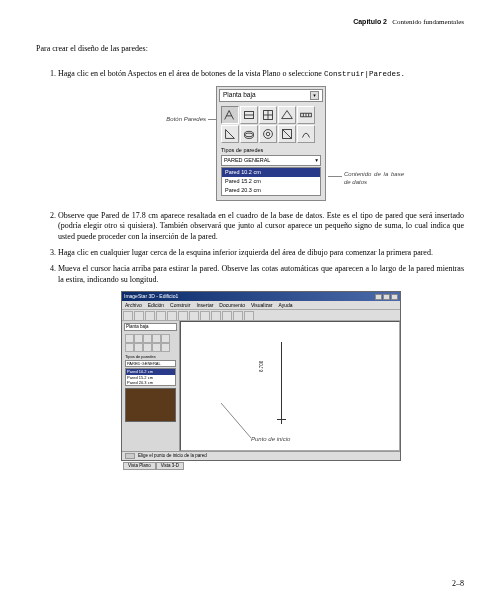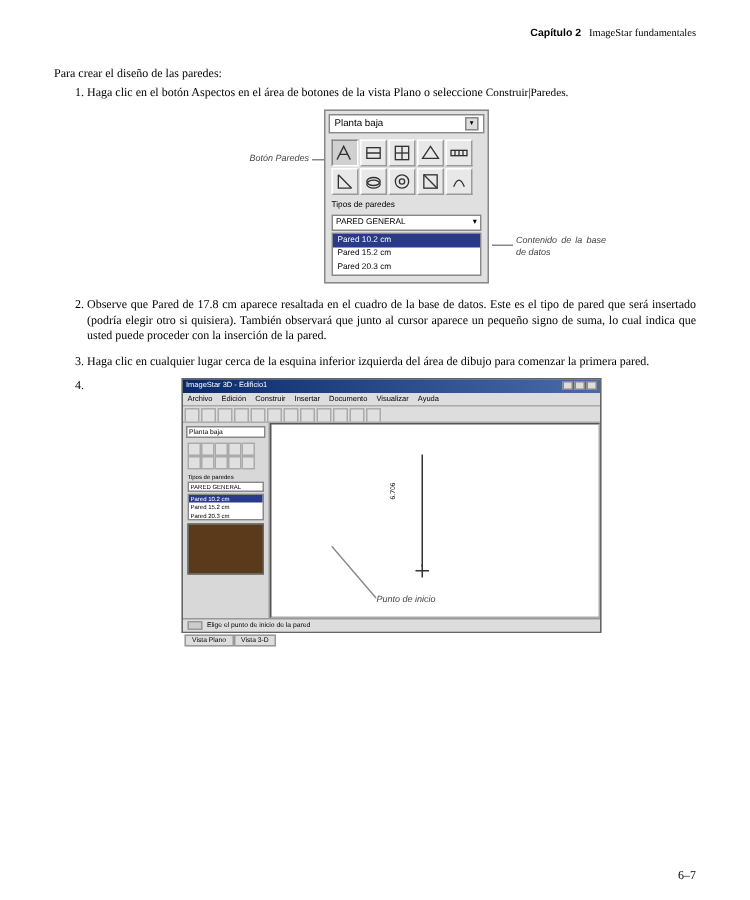--- a/index.html
+++ b/index.html
@@ -1,22 +1,22 @@
 <!DOCTYPE html>
 <html><head>
   <meta charset="utf-8">
   <style>
     * { box-sizing: border-box; margin: 0; padding: 0; }
     body { width: 500px; height: 600px; background: #fff; font-family: Georgia, serif; font-size: 8px; color: #000; position: relative; padding: 18px 36px 18px 36px; }
     .header { text-align: right; font-size: 7px; margin-bottom: 18px; }
     .header .chap-label { font-weight: bold; font-family: Arial, sans-serif; }
-    .intro { font-size: 8px; margin-bottom: 4px; }
+    .intro { font-size: 8px; margin-bottom: 16px; }
     ol.steps { list-style: decimal; padding-left: 22px; font-size: 8px; }
     ol.steps li { margin-bottom: 6px; text-align: justify; line-height: 1.3; }
-    .menu-path { font-family: Liberation Serif, serif; font-size: 7.5px; }
+    .menu-path { font-family: Liberation Mono, monospace; font-size: 7.5px; }
     .figure1-wrap { position: relative; width: 230px; height: 115px; margin: 6px auto 10px auto; }
     .panel1 { position: absolute; left: 70px; top: 0; width: 110px; border: 1px solid #888; background: #e0e0e0; }
     .panel-title { background: #fff; border: 1px solid #888; font-size: 6.5px; padding: 1px 3px; margin: 2px; display: flex; justify-content: space-between; align-items: center; font-family: Arial, sans-serif; }
     .panel-title .dd { width: 9px; height: 9px; background: #ddd; border: 1px solid #888; font-size: 5px; text-align: center; line-height: 7px; }
     .btn-grid { display: grid; grid-template-columns: repeat(5, 18px); grid-template-rows: repeat(2, 18px); gap: 1px; padding: 2px 4px; }
     .tool-btn { width: 18px; height: 18px; background: #e8e8e8; border: 1px solid #999; border-top-color: #fff; border-left-color: #fff; }
     .tool-btn.hl { background: #d0d0d0; border-top-color: #888; border-left-color: #888; border-bottom-color: #fff; border-right-color: #fff; }
     .tool-btn svg { width: 100%; height: 100%; }
     .section-label { font-size: 5.5px; padding: 2px 4px 0 4px; font-family: Arial, sans-serif; }
     .combo { margin: 1px 4px; background: #fff; border: 1px solid #888; font-size: 5.5px; padding: 1px 2px; display: flex; justify-content: space-between; font-family: Arial, sans-serif; }
@@ -59,21 +59,21 @@
     .punto-callout { position: absolute; left: 130px; top: 145px; font-size: 6px; font-style: italic; color: #444; font-family: Arial, sans-serif; }
     .punto-line { position: absolute; left: 100px; top: 112px; width: 30px; height: 35px; }
     .punto-line svg { width: 100%; height: 100%; }
     .page-num { position: absolute; bottom: 12px; right: 36px; font-size: 8px; }
   </style>
 </head>
 <body>
 
 <div class="header">
   <span class="chap-label">Capítulo 2</span>
-  <span>&nbsp;&nbsp;</span><span>ImageStar fundamentales</span>
+  <span>&nbsp;&nbsp;</span><span>Contenido fundamentales</span>
 </div>
 
 <p class="intro">Para crear el diseño de las paredes:</p>
 
 <ol class="steps">
   <li>
     <span>Haga clic en el botón Aspectos en el área de botones de la vista Plano o seleccione </span><span class="menu-path">Construir|Paredes.</span>
 
     <div class="figure1-wrap">
       <div class="callout" style="left:-2px; top:30px; text-align:right; width:62px;">Botón Paredes</div>
@@ -137,20 +137,21 @@
         </div>
       </div>
 
       <div class="callout-line" style="left:182px; top:90px; width:14px; height:1px;"></div>
       <div class="callout" style="left:198px; top:85px; width:60px;">Contenido de la base de datos</div>
     </div>
   </li>
   <li>Observe que Pared de 17.8 cm aparece resaltada en el cuadro de la base de datos. Este es el tipo de pared que será insertado (podría elegir otro si quisiera). También observará que junto al cursor aparece un pequeño signo de suma, lo cual indica que usted puede proceder con la inserción de la pared.</li>
   <li>Haga clic en cualquier lugar cerca de la esquina inferior izquierda del área de dibujo para comenzar la primera pared.</li>
   <li>
+    <span>Mueva el cursor hacia arriba para estirar la pared. Observe las cotas automáticas que aparecen a lo largo de la pared mientras la estira, indicando su longitud.</span>
 
     <div class="figure2-wrap">
       <div class="app-window">
         <div class="titlebar">
           <span class="t">ImageStar 3D - Edificio1</span>
           <div class="winbtns">
             <div class="winbtn"></div>
             <div class="winbtn"></div>
             <div class="winbtn"></div>
           </div>
@@ -220,13 +221,13 @@
       <div class="punto-line">
         <svg viewBox="0 0 30 35">
             <line x1="0" y1="0" x2="30" y2="35" stroke="#888" stroke-width="1"></line>
           </svg>
       </div>
       <div class="punto-callout">Punto de inicio</div>
     </div>
   </li>
 </ol>
 
-<div class="page-num">6–7</div>
+<div class="page-num">2–8</div>
 
 </body></html>

